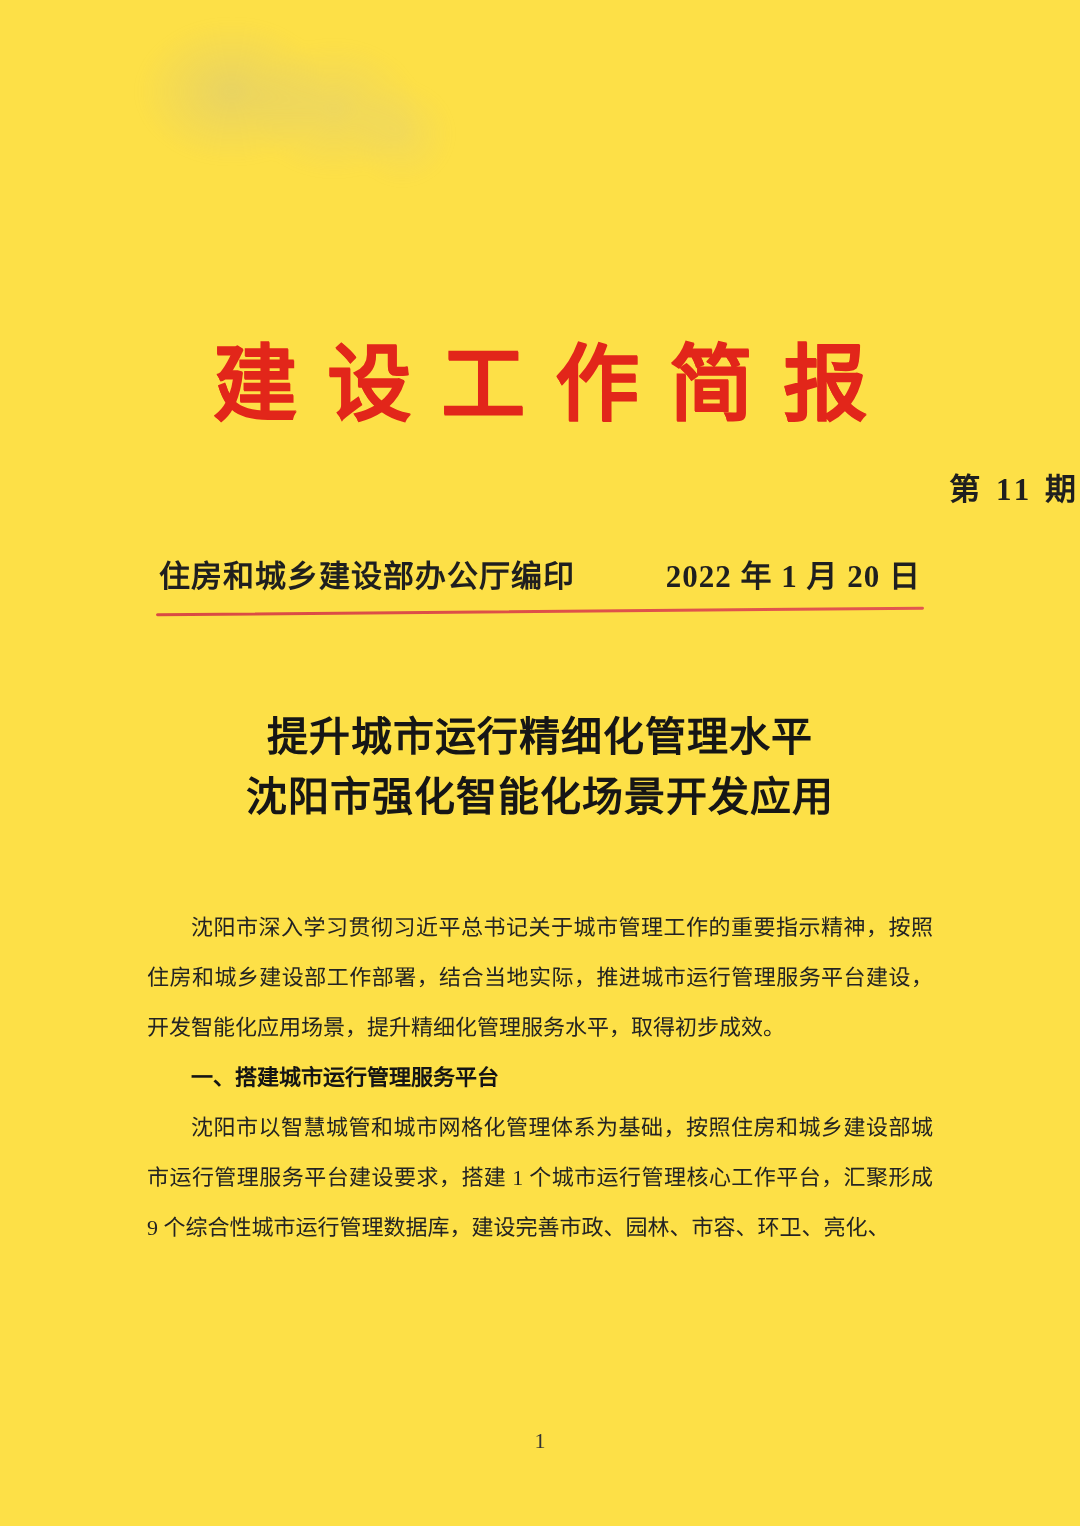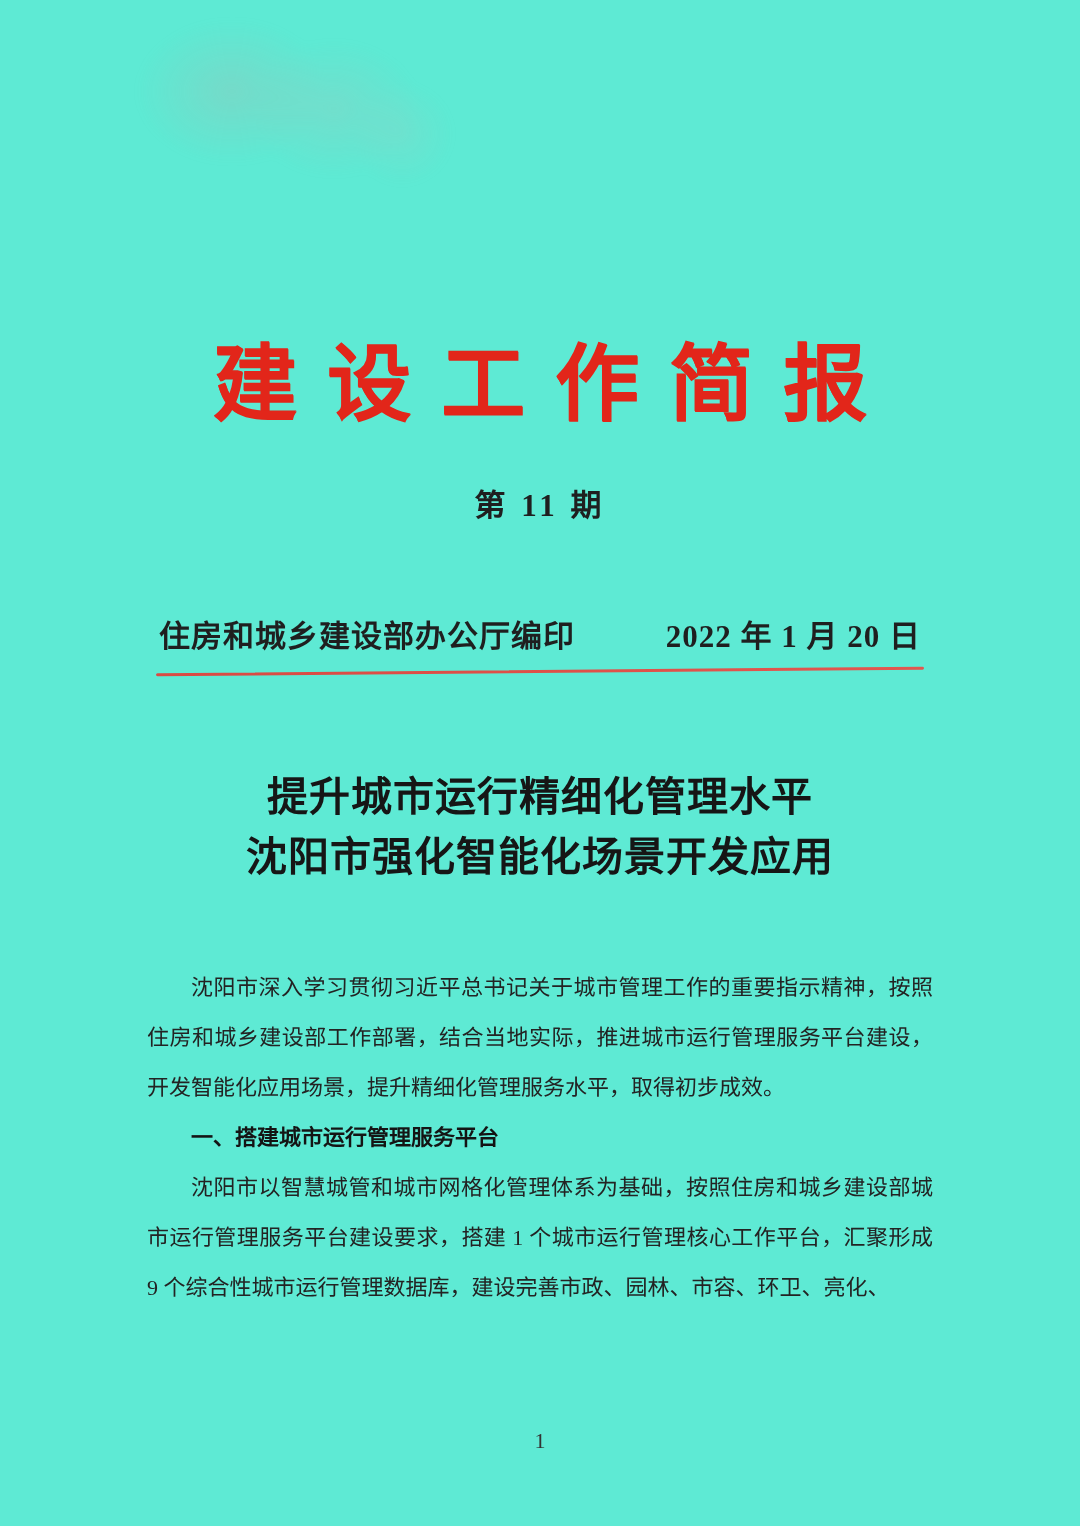--- a/index.html
+++ b/index.html
@@ -4,21 +4,21 @@
 <style>
   html, body {
     margin: 0;
     padding: 0;
     background: #ffffff;
   }
   .page {
     position: relative;
     width: 1080px;
     height: 1526px;
-    background: #5eead4;
+    background: #fde047;
     overflow: hidden;
     font-family: "Liberation Serif", "DejaVu Serif", serif;
     color: #1f1f1f;
   }
   
   .smudge {
     position: absolute;
     left: 130px;
     top: 15px;
     width: 340px;
@@ -36,39 +36,39 @@
     text-align: center;
     font-size: 84px;
     line-height: 1.12;
     font-weight: bold;
     letter-spacing: 30px;
     padding-left: 30px; 
     color: #e2261a;
     text-shadow: 0.5px 0.5px 0 #e2261a;
   }
   .issue {
-    margin-top: 48px;
-    text-align: center;
+    margin-top: 32px;
+    text-align: right;
     font-size: 31px;
     font-weight: bold;
     letter-spacing: 4px;
     font-family: Liberation Serif, serif;
   }
   .pub-row {
     width: 762px;
     margin: 42px auto 0 auto;
     display: flex;
     justify-content: space-between;
     align-items: baseline;
     font-size: 31px;
     font-weight: bold;
     gap: 16px;
   }
   .pub-row .publisher { letter-spacing: 1px; }
-  .pub-row .pub-date { letter-spacing: 1px; margin-top: 44px; }
+  .pub-row .pub-date { letter-spacing: 1px; }
   .rule {
     width: 768px;
     height: 3px;
     margin: 14px auto 0 auto;
     background: linear-gradient(to right, #d94a43, #e2574f);
     border-radius: 2px;
     transform: rotate(-0.5deg);
   }
   .article-title {
     margin-top: 94px;

